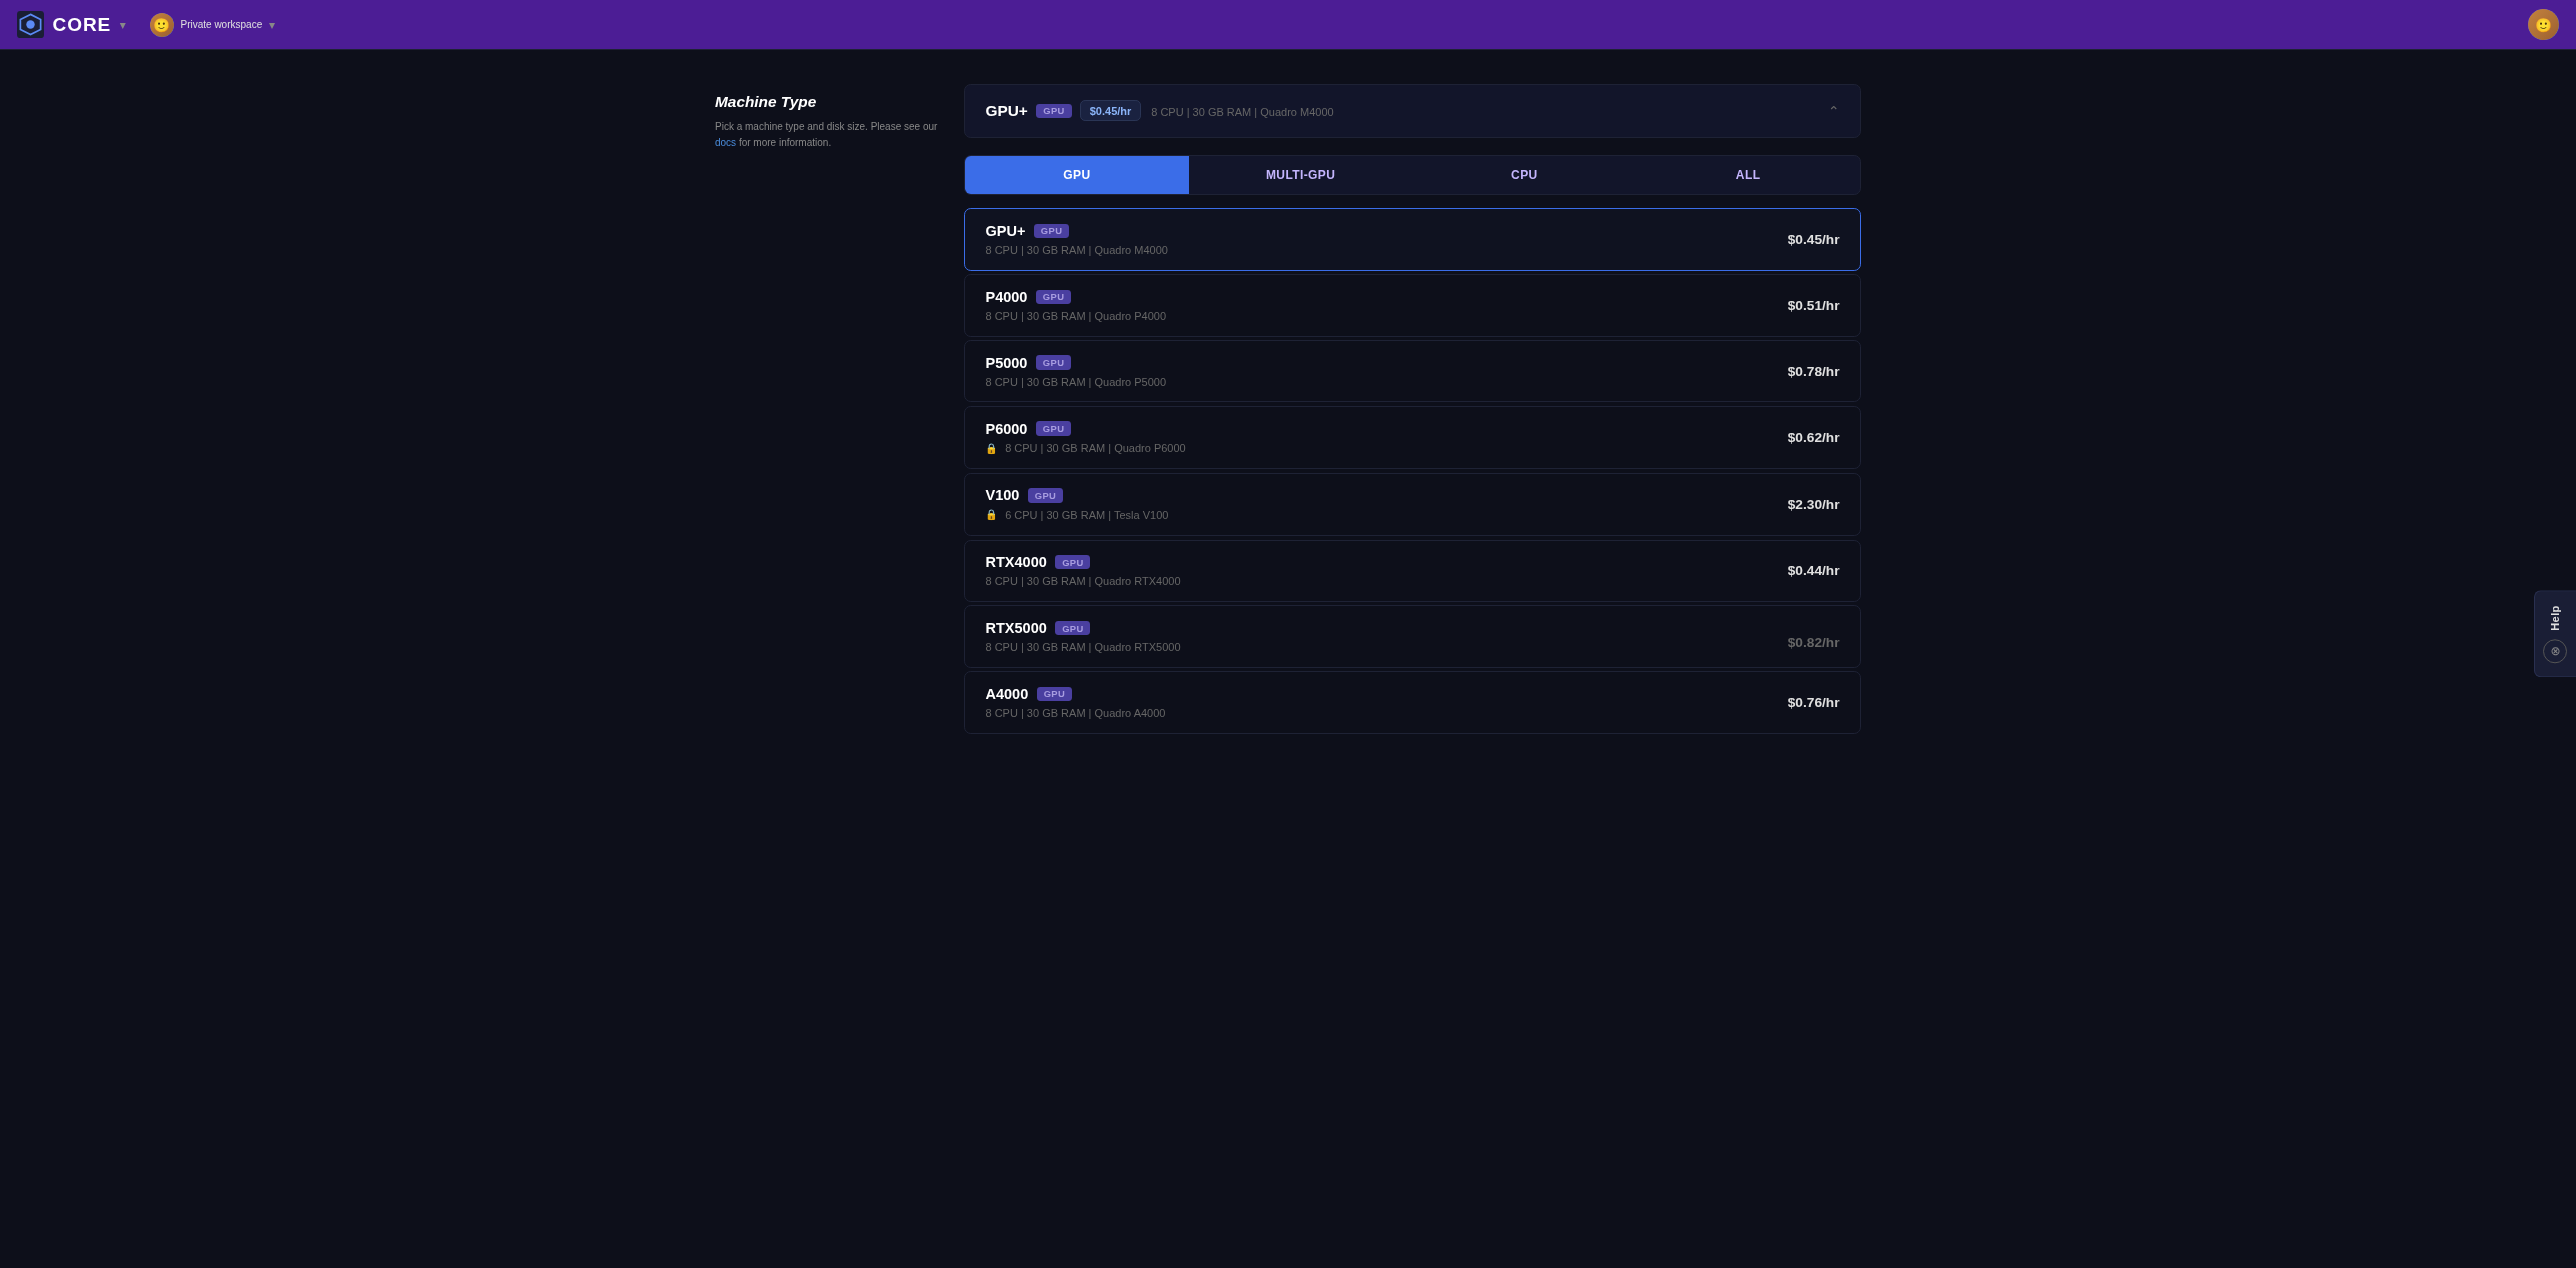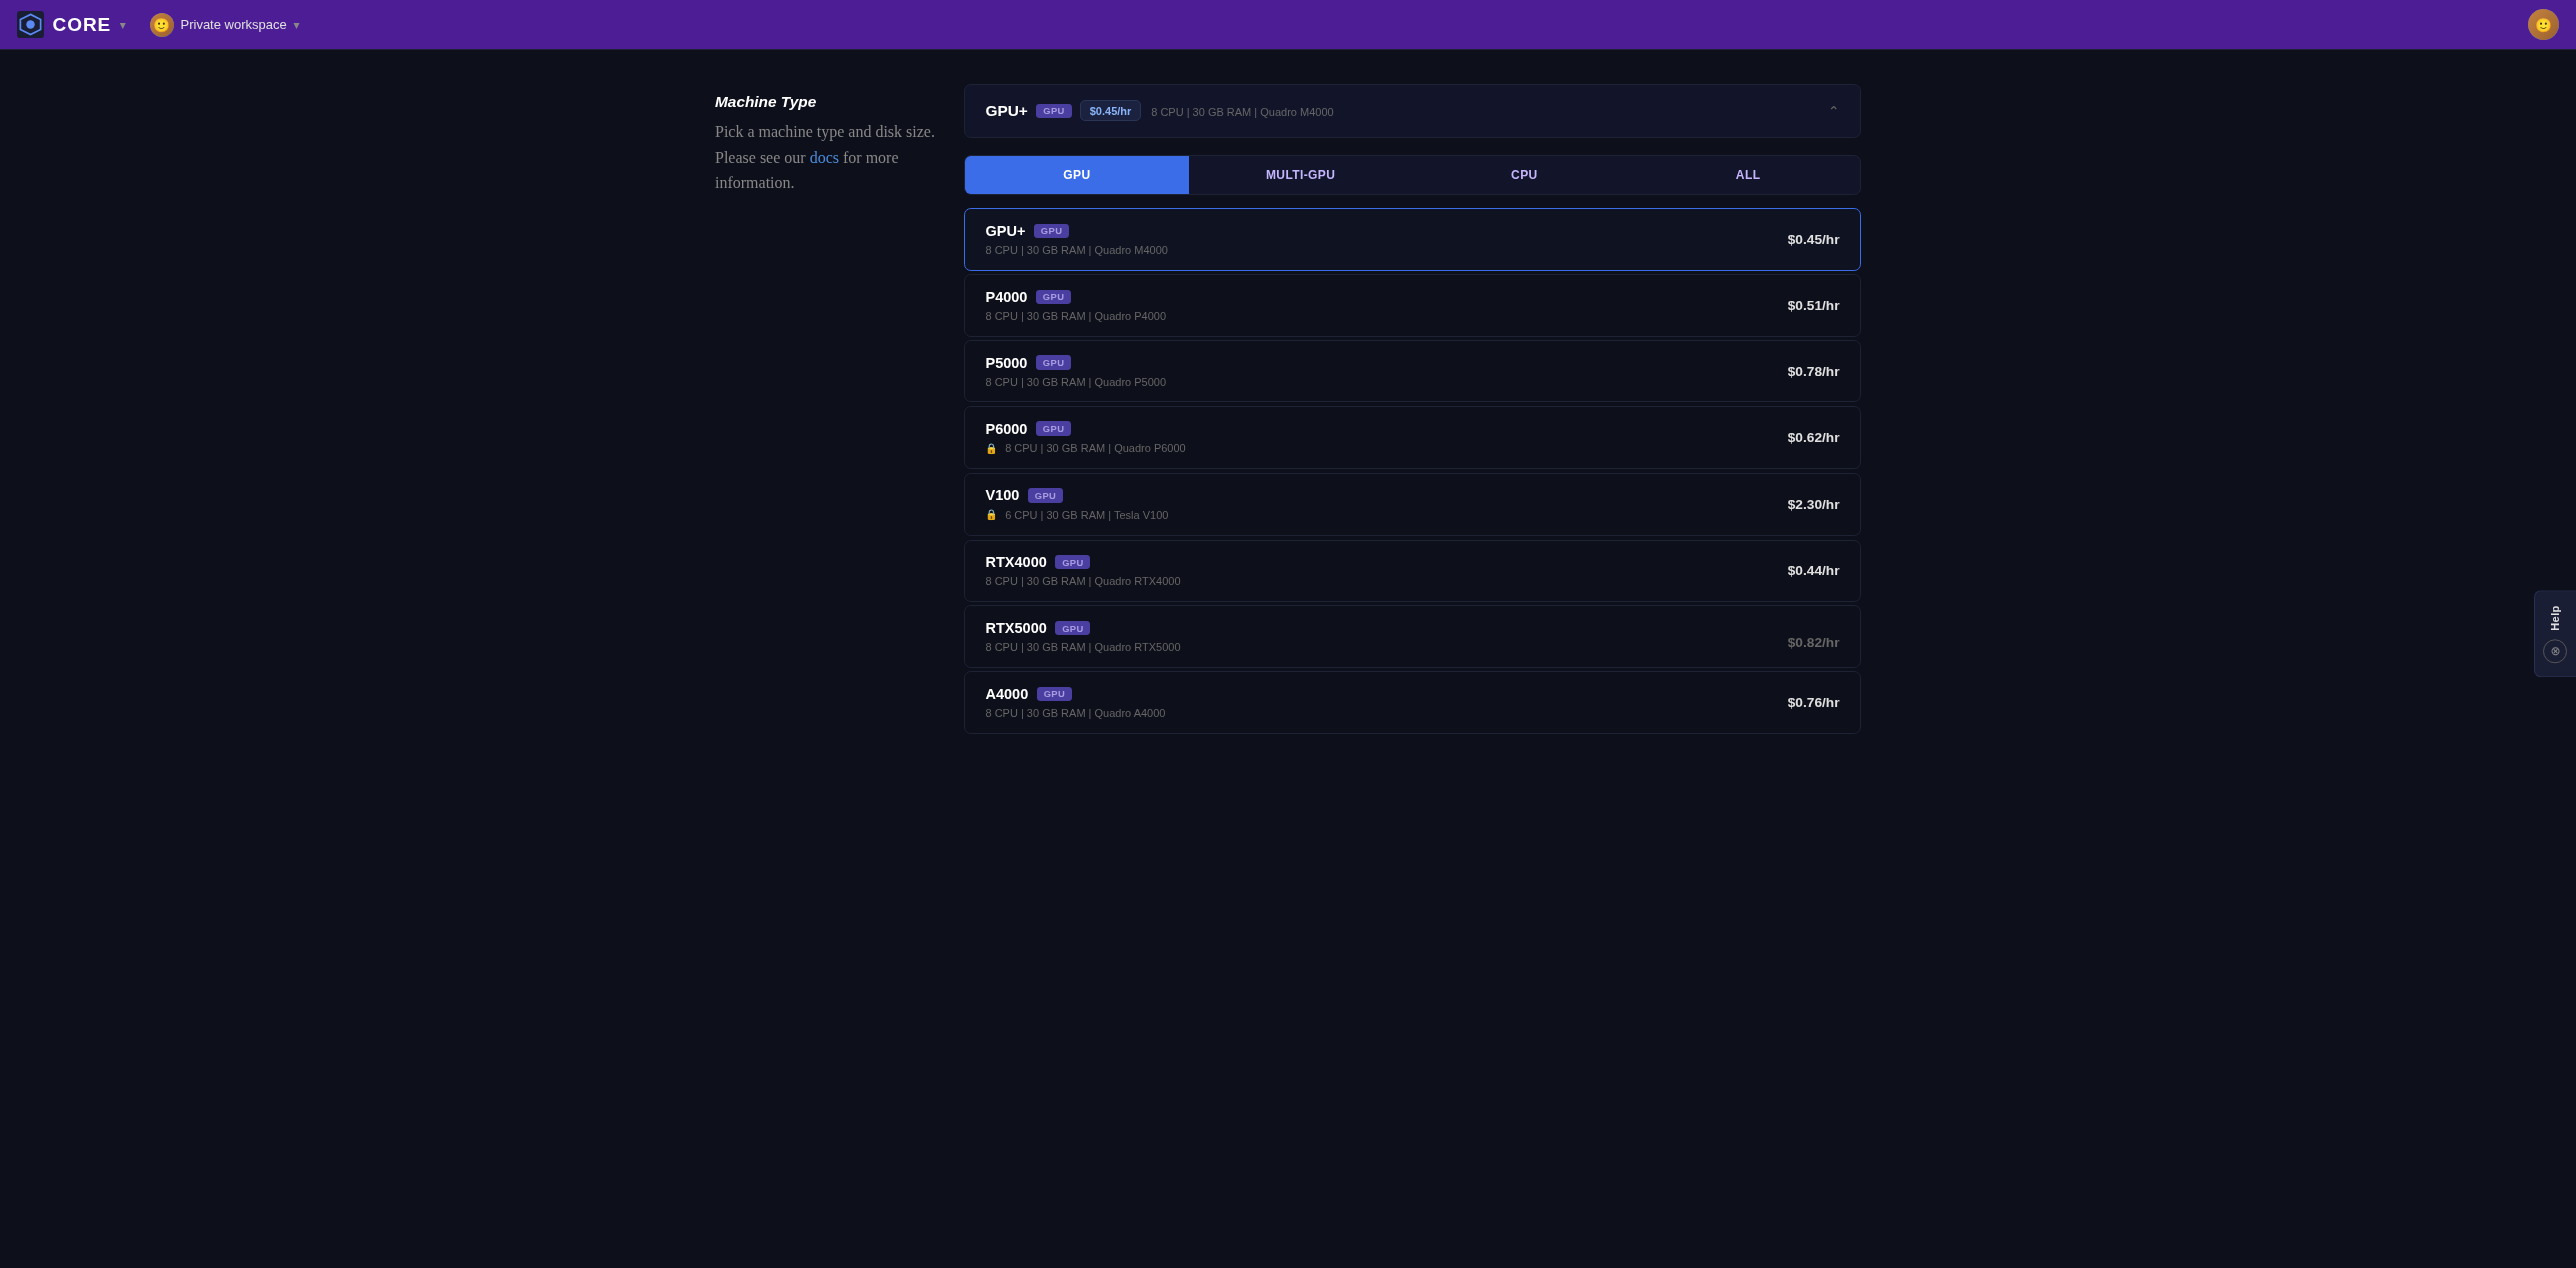--- a/index.html
+++ b/index.html
@@ -67,21 +67,21 @@
       border-radius: 50%;
       background: linear-gradient(135deg, #7c5cbf, #4a8cdb);
       display: flex;
       align-items: center;
       justify-content: center;
       font-size: 10.3px;
       overflow: hidden;
     }
 
     .workspace-name {
-      font-size: 13px;
+      font-size: 10px;
       color: #e0e0e0;
     }
 
     .user-avatar {
       width: 31px;
       height: 31px;
       border-radius: 50%;
       background: linear-gradient(135deg, #7c5cbf, #4a8cdb);
       display: flex;
       align-items: center;
@@ -109,24 +109,23 @@
 
     .sidebar-title {
       font-size: 15.4px;
       font-weight: 600;
       color: #ffffff;
       margin-bottom: 8.6px;
       font-style: italic;
     }
 
     .sidebar-description {
-      font-size: 16px;
+      font-size: 10px;
       color: #888;
       line-height: 1.6;
-      font-family: Liberation Serif, serif;
     }
 
     .sidebar-description a {
       color: #4a8cdb;
       text-decoration: none;
     }
 
     
     .right-panel {
       flex: 1;

